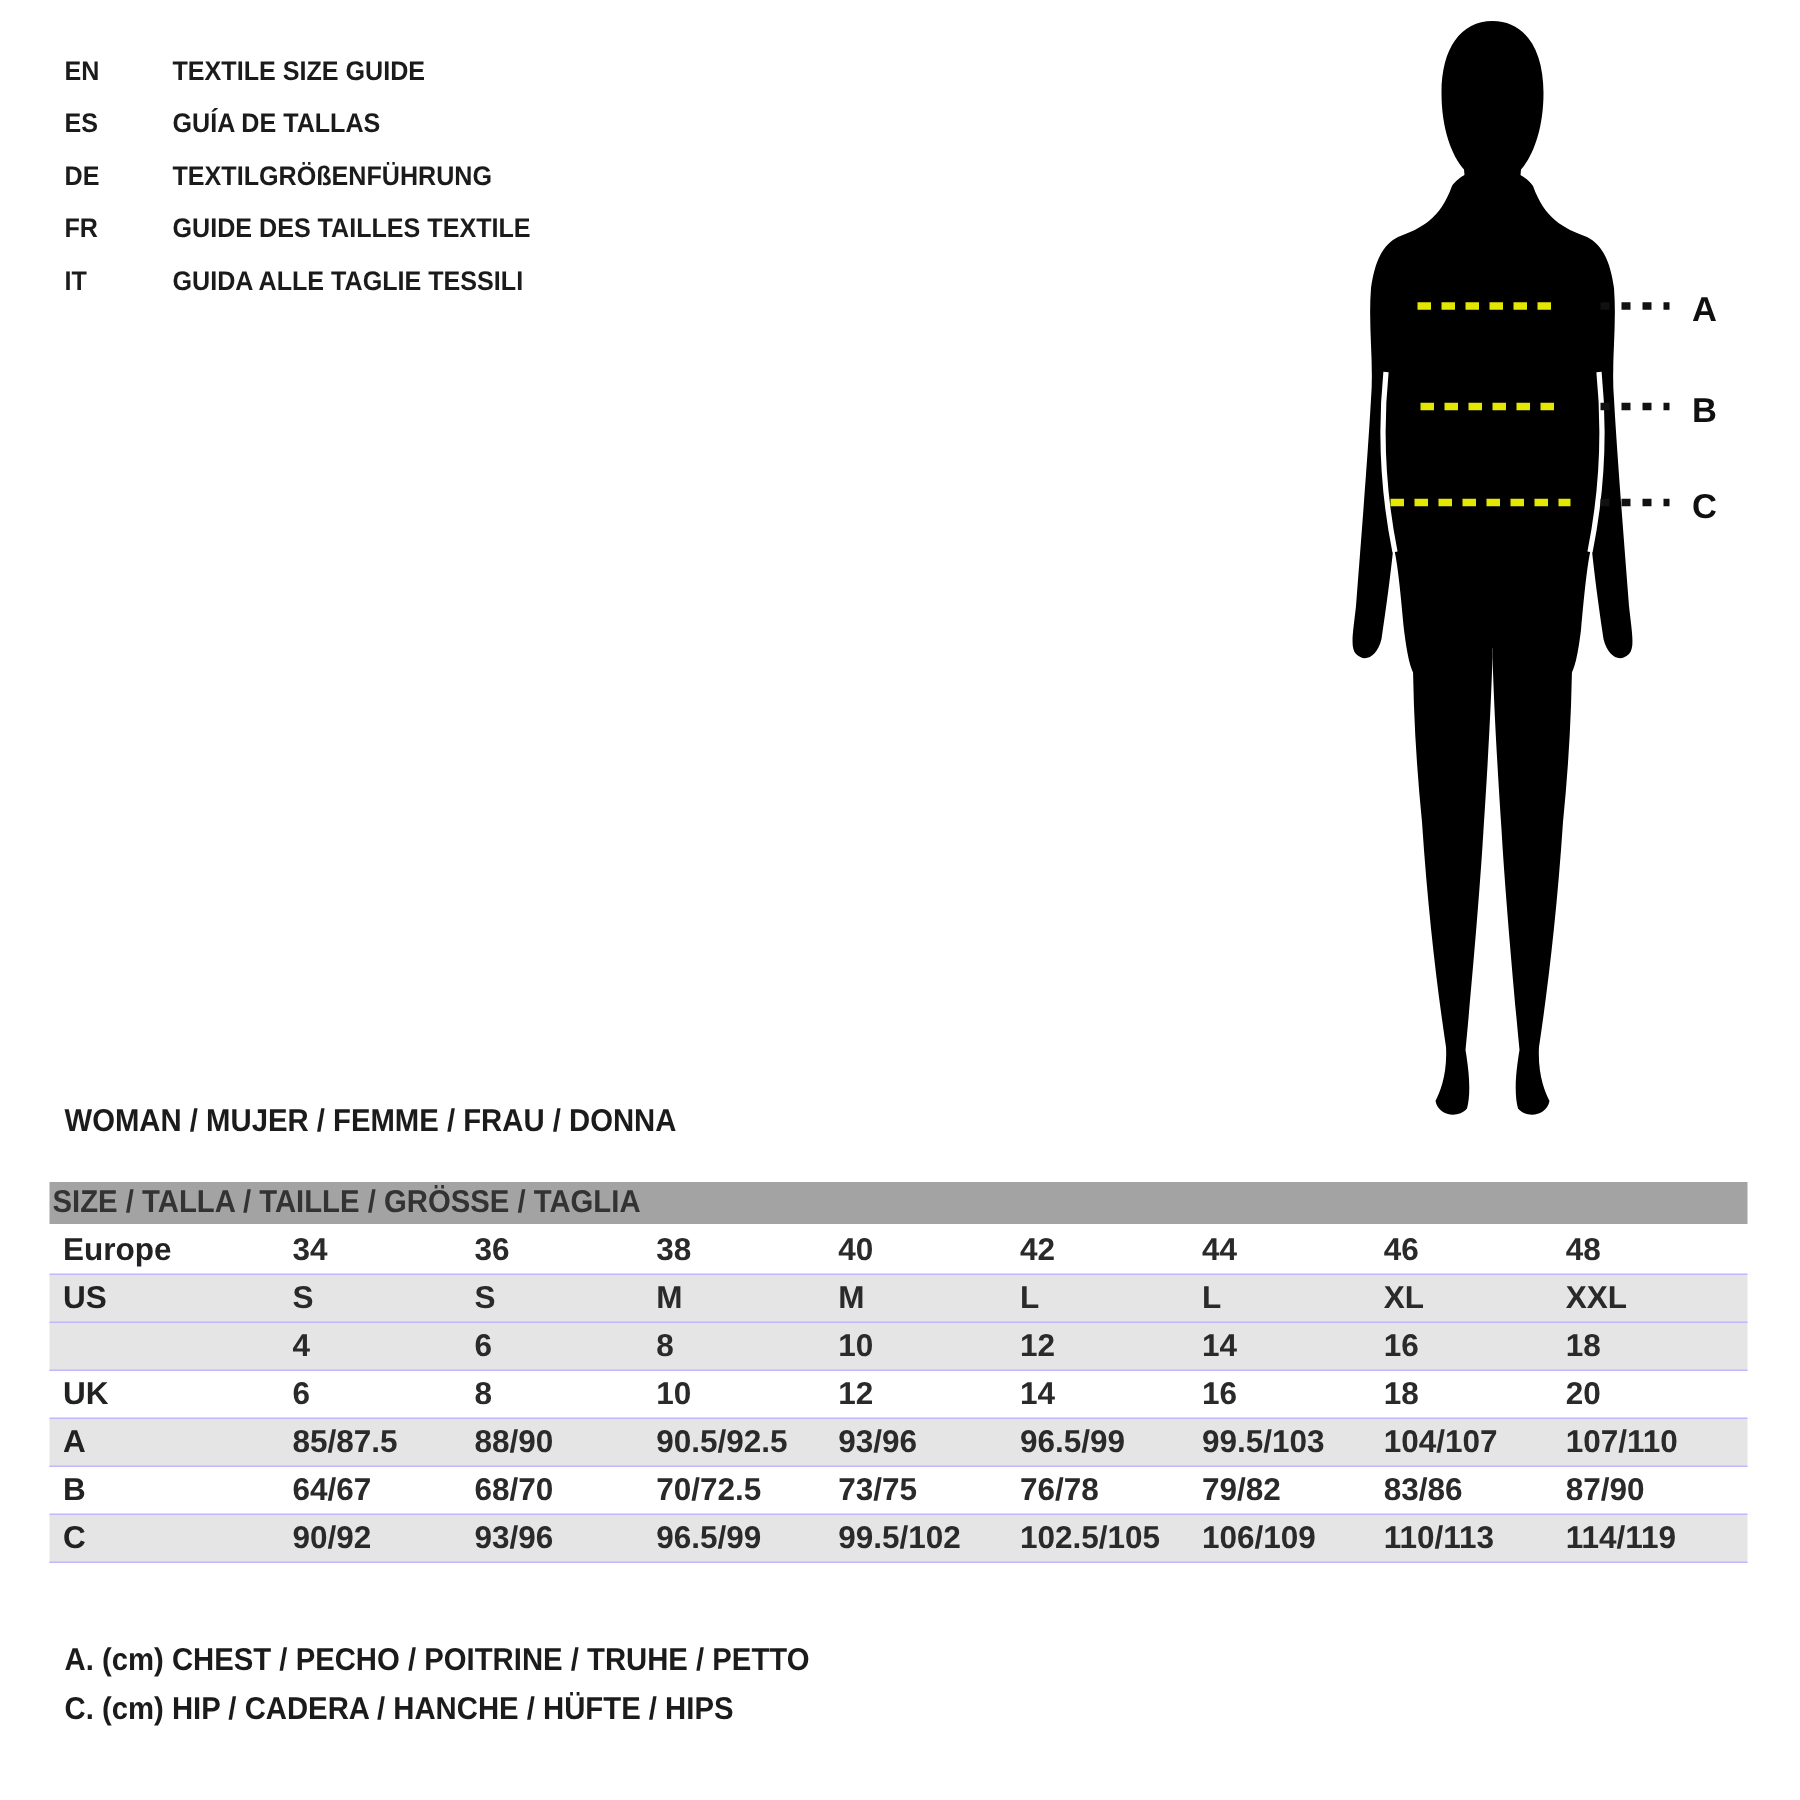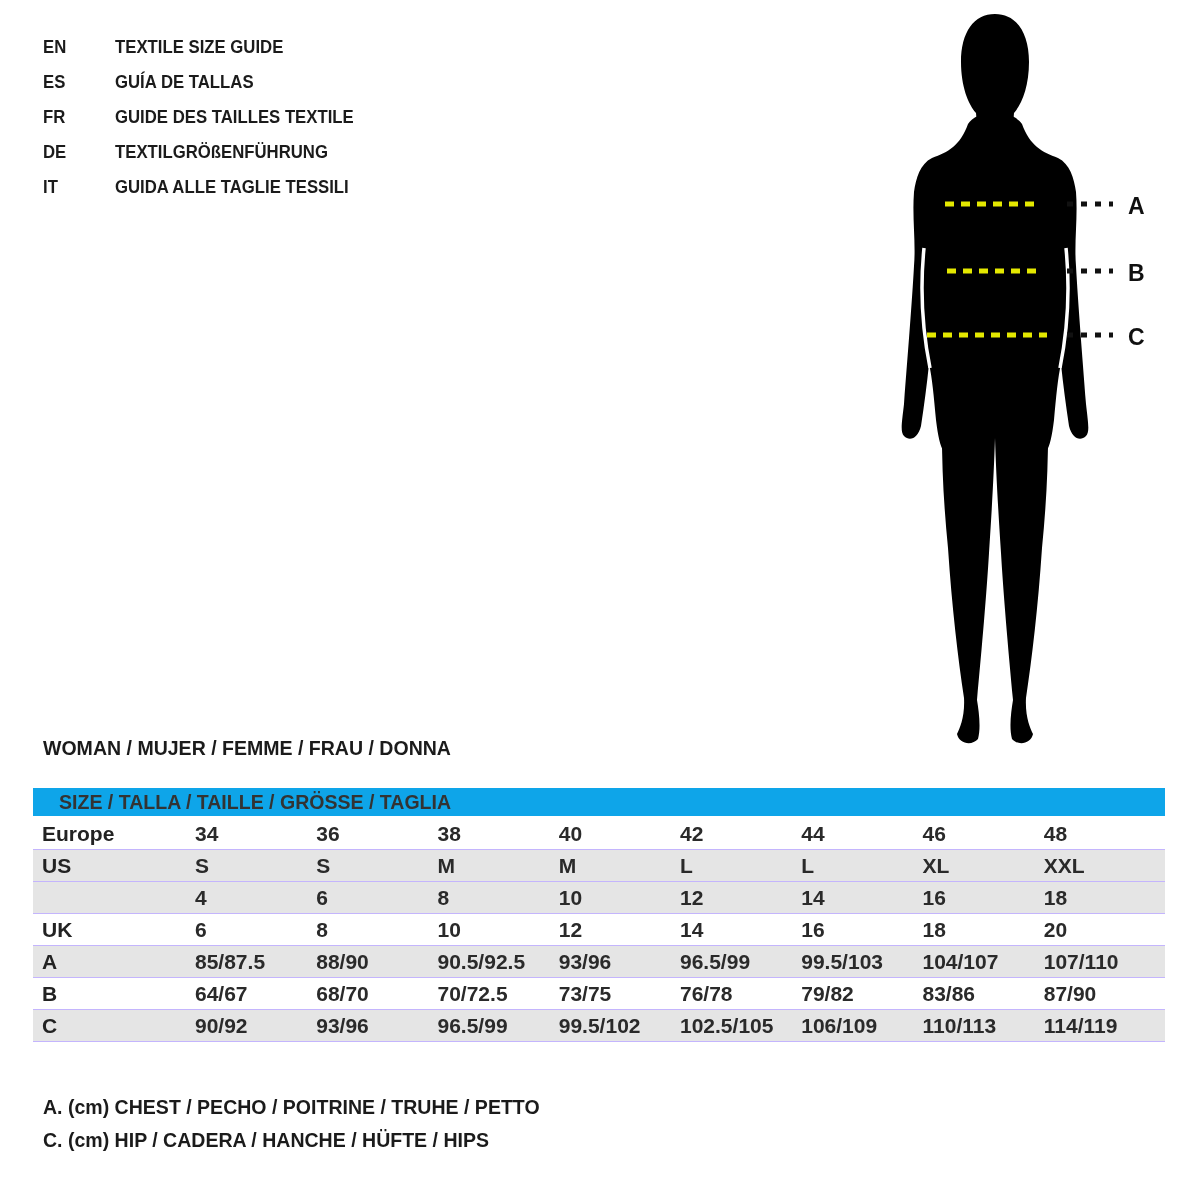--- a/index.html
+++ b/index.html
@@ -20,22 +20,22 @@
   .marker-a{top:192px;}
   .marker-b{top:259px;}
   .marker-c{top:323px;}
 
   
   .gender-line{position:absolute;left:43px;top:736px;font-size:21px;font-weight:700;}
 
   
   .size-table{position:absolute;left:33px;top:788px;width:1132px;}
   .table-header{
-    height:28px;line-height:28px;background:#0ea5e9;color:#333333;
-    font-size:21px;font-weight:700;padding-left:26px;box-sizing:border-box;
+    height:28px;line-height:28px;background:#a3a3a3;color:#333333;
+    font-size:21px;font-weight:700;padding-left:2px;box-sizing:border-box;
   }
   .table-rows{margin-top:2px;}
   .trow{display:flex;height:31px;line-height:31px;border-bottom:1px solid #c4b5fd;}
   .trow.striped{background:#e5e5e5;}
   .tlabel{flex:0 0 162px;font-size:21px;font-weight:700;padding-left:9px;box-sizing:border-box;color:#222222;}
   .tcell{flex:1 1 0;font-size:21px;font-weight:700;color:#2a2a2a;}
 
   
   .legend{position:absolute;left:43px;top:1090px;}
   .legend-line{height:33px;line-height:33px;font-size:21px;font-weight:700;}
@@ -46,26 +46,26 @@
 <div class="lang-list">
   <div class="lang-row">
     <span class="lang-code condensed">EN</span>
     <span class="condensed">TEXTILE SIZE GUIDE</span>
   </div>
   <div class="lang-row">
     <span class="lang-code condensed">ES</span>
     <span class="condensed">GUÍA DE TALLAS</span>
   </div>
   <div class="lang-row">
+    <span class="lang-code condensed">DE</span>
+    <span class="condensed">TEXTILGRÖßENFÜHRUNG</span>
+  </div>
+  <div class="lang-row">
     <span class="lang-code condensed">FR</span>
     <span class="condensed">GUIDE DES TAILLES TEXTILE</span>
-  </div>
-  <div class="lang-row">
-    <span class="lang-code condensed">DE</span>
-    <span class="condensed">TEXTILGRÖßENFÜHRUNG</span>
   </div>
   <div class="lang-row">
     <span class="lang-code condensed">IT</span>
     <span class="condensed">GUIDA ALLE TAGLIE TESSILI</span>
   </div>
 </div>
 
 <svg class="figure-svg" viewBox="0 0 300 740" xmlns="http://www.w3.org/2000/svg">
 
   <path fill="#000000" d="M135,6 C114,6 101,24 101,54 C101,78 108,96 116,105

